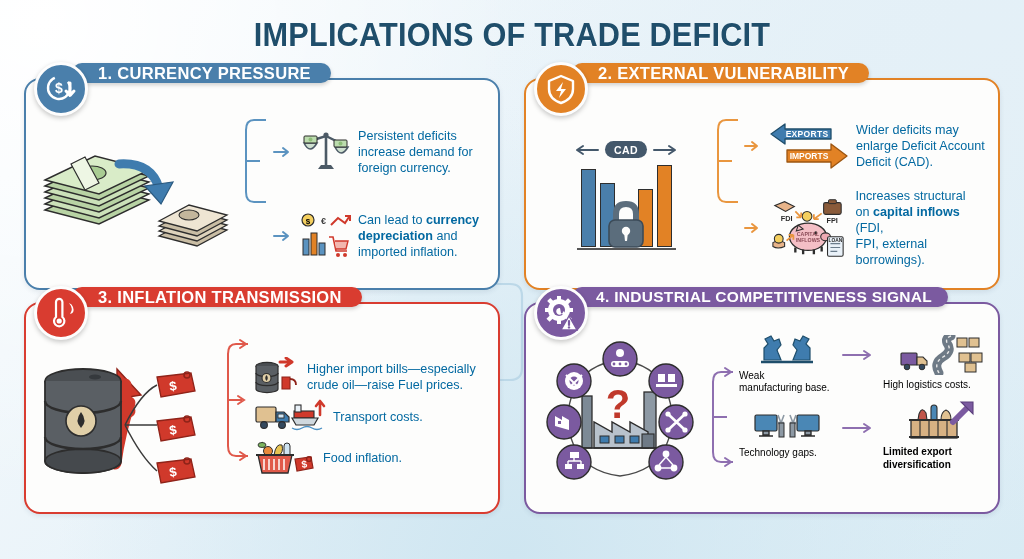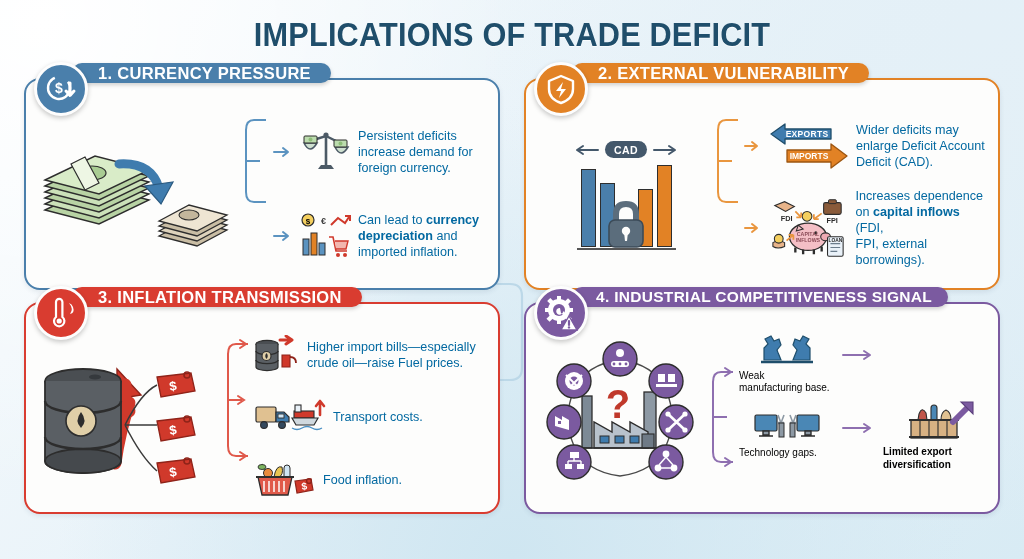--- a/index.html
+++ b/index.html
@@ -333,21 +333,21 @@
 
             <path d="M4 46 Q10 42 16 46 L16 50 Q9 53 4 50 Z" fill="#e8b48a" stroke="#2d2d2d" stroke-width="1.1"></path>
             <circle cx="10" cy="42" r="4.5" fill="#f4cf5e" stroke="#2d2d2d" stroke-width="1.1"></circle>
             <path d="M18 44 L25 38 M25 38 L20 38 M25 38 L25 43" stroke="#e9963f" stroke-width="1.8" fill="none"></path>
 
             <rect x="60" y="40" width="16" height="20" rx="1.5" fill="#e9f1f8" stroke="#2d2d2d" stroke-width="1.1"></rect>
             <path d="M63 47 H73 M63 51 H73 M63 55 H70" stroke="#6b7d8c" stroke-width="1.2"></path>
             <text x="68" y="45" font-size="5" font-weight="bold" fill="#2d2d2d" text-anchor="middle" font-family="Liberation Sans, sans-serif">LOAN</text>
           </svg>
           <div class="row-text">
-            <span>Increases dependence</span><br>
+            <span>Increases structural</span><br>
             <span>on </span><b>capital inflows</b><span> (FDI,</span><br>
             <span>FPI, external</span><br>
             <span>borrowings).</span>
           </div>
         </div>
       </div>
     </div>
   </section>
 
   <section class="panel p3">
@@ -405,21 +405,21 @@
       <div class="brace" style="height:140px;">
         <svg width="26" height="140" viewBox="0 0 26 140">
           <path d="M22 14 H10 Q2 14 2 24 V116 Q2 126 10 126 H22" fill="none" stroke="#e0594b" stroke-width="2"></path>
           <path d="M2 70 H16" stroke="#e0594b" stroke-width="2"></path>
           <path d="M14 10 L20 14 L14 18" fill="none" stroke="#e0594b" stroke-width="2" stroke-linecap="round"></path>
           <path d="M12 66 L18 70 L12 74" fill="none" stroke="#e0594b" stroke-width="2" stroke-linecap="round"></path>
           <path d="M14 122 L20 126 L14 130" fill="none" stroke="#e0594b" stroke-width="2" stroke-linecap="round"></path>
         </svg>
       </div>
 
-      <div class="rows" style="gap:22px;">
+      <div class="rows" style="">
         <div class="row">
           <svg width="46" height="40" viewBox="0 0 46 40">
             <ellipse cx="13" cy="9" rx="11" ry="3.6" fill="#4a4e52" stroke="#2d2d2d" stroke-width="1.2"></ellipse>
             <path d="M2 9 V32 a11 3.6 0 0 0 22 0 V9" fill="#5a5f64" stroke="#2d2d2d" stroke-width="1.2"></path>
             <path d="M2 16 a11 3.6 0 0 0 22 0 M2 25 a11 3.6 0 0 0 22 0" fill="none" stroke="#2d2d2d" stroke-width="1.4"></path>
             <circle cx="12.5" cy="21" r="4.5" fill="#e0cfa8" stroke="#2d2d2d" stroke-width="1.1"></circle>
             <path d="M12.5 18 Q15 21 12.5 24 Q10 21 12.5 18 Z" fill="#2d2d2d"></path>
             <path d="M26 5 H36 M32 1 L38 5 L32 9" stroke="#d0392b" stroke-width="3" fill="none" stroke-linecap="round" stroke-linejoin="round"></path>
             <path d="M28 20 h8 v12 h-8 Z" fill="#d0392b" stroke="#8f2319" stroke-width="1.1"></path>
             <path d="M36 22 q6 0 6 6" fill="none" stroke="#8f2319" stroke-width="1.8"></path>
@@ -578,20 +578,36 @@
               <path d="M1 30 H53" stroke="#1f4e6b" stroke-width="2.4"></path>
             </svg>
             <div class="sub-cap">
               <span>Weak</span><br>
               <span>manufacturing base.</span>
             </div>
           </div>
           <svg width="36" height="14" style="margin-bottom:16px;">
             <path d="M2 7 H28 M23 3 L29 7 L23 11" stroke="#8e6fb0" stroke-width="2" fill="none" stroke-linecap="round" stroke-linejoin="round"></path>
           </svg>
+          <div style="width:118px; text-align:center;">
+            <svg width="86" height="40" viewBox="0 0 86 40">
+              <path d="M40 38 Q34 28 44 22 Q54 16 48 8 Q46 3 52 1" fill="none" stroke="#6e7a86" stroke-width="9" stroke-linecap="round"></path>
+              <path d="M40 38 Q34 28 44 22 Q54 16 48 8 Q46 3 52 1" fill="none" stroke="#e9e9e9" stroke-width="1.4" stroke-dasharray="3 3"></path>
+              <rect x="2" y="18" width="16" height="12" rx="1" fill="#7b5aa0" stroke="#2d2d2d" stroke-width="1.1"></rect>
+              <path d="M18 22 h6 l4 4 v4 h-10 Z" fill="#e0c191" stroke="#2d2d2d" stroke-width="1.1"></path>
+              <circle cx="8" cy="32" r="2.8" fill="#34495e" stroke="#2d2d2d" stroke-width="1"></circle>
+              <circle cx="23" cy="32" r="2.8" fill="#34495e" stroke="#2d2d2d" stroke-width="1"></circle>
+              <rect x="58" y="3" width="10" height="9" fill="#e0c191" stroke="#2d2d2d" stroke-width="1"></rect>
+              <rect x="70" y="3" width="10" height="9" fill="#e0c191" stroke="#2d2d2d" stroke-width="1"></rect>
+              <rect x="60" y="18" width="11" height="9" fill="#e0c191" stroke="#2d2d2d" stroke-width="1"></rect>
+              <rect x="72" y="18" width="11" height="9" fill="#e0c191" stroke="#2d2d2d" stroke-width="1"></rect>
+              <rect x="66" y="28" width="11" height="9" fill="#e0c191" stroke="#2d2d2d" stroke-width="1"></rect>
+            </svg>
+            <div class="sub-cap">High logistics costs.</div>
+          </div>
         </div>
 
         <div style="display:flex; align-items:center; gap:6px; margin-top:2px;">
           <div style="width:96px; text-align:center;">
             <svg width="66" height="32" viewBox="0 0 66 32">
               <rect x="1" y="4" width="22" height="16" rx="1.5" fill="#4a87b5" stroke="#2d2d2d" stroke-width="1.2"></rect>
               <path d="M9 20 h6 v4 h-6 Z M5 25 h14" stroke="#2d2d2d" stroke-width="1.4" fill="#8d99a4"></path>
               <rect x="43" y="4" width="22" height="16" rx="1.5" fill="#4a87b5" stroke="#2d2d2d" stroke-width="1.2"></rect>
               <path d="M51 20 h6 v4 h-6 Z M47 25 h14" stroke="#2d2d2d" stroke-width="1.4" fill="#8d99a4"></path>
               <path d="M24 12 h6 M36 12 h6" stroke="#8d99a4" stroke-width="2.6"></path>

